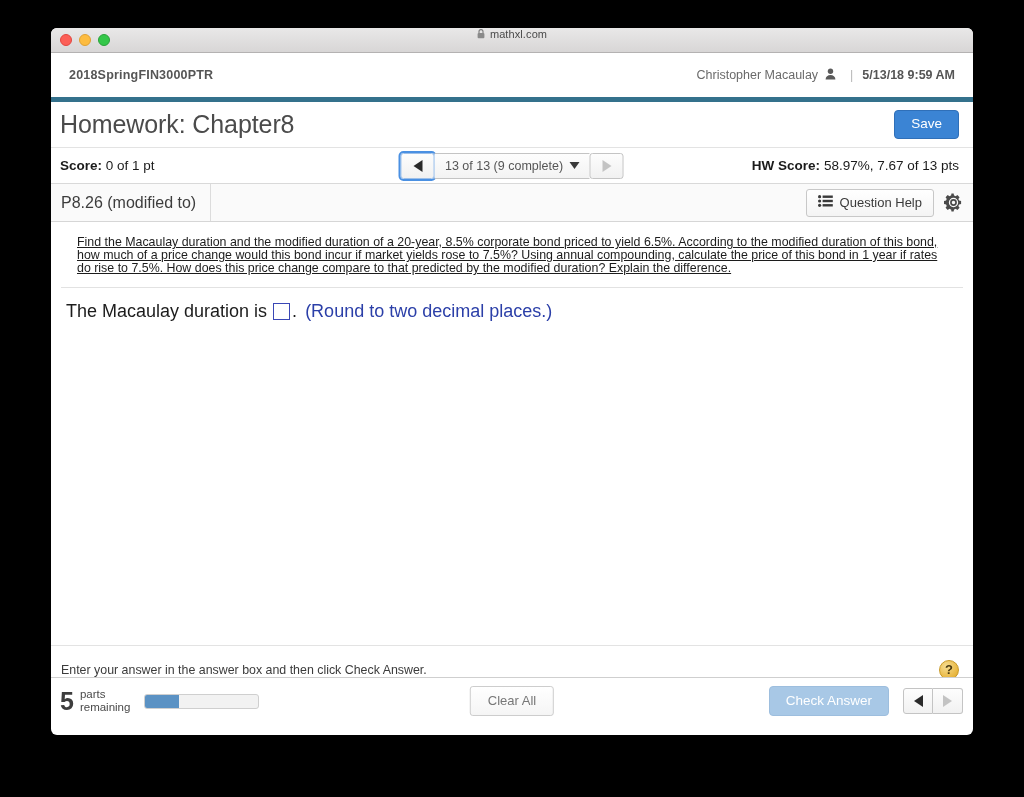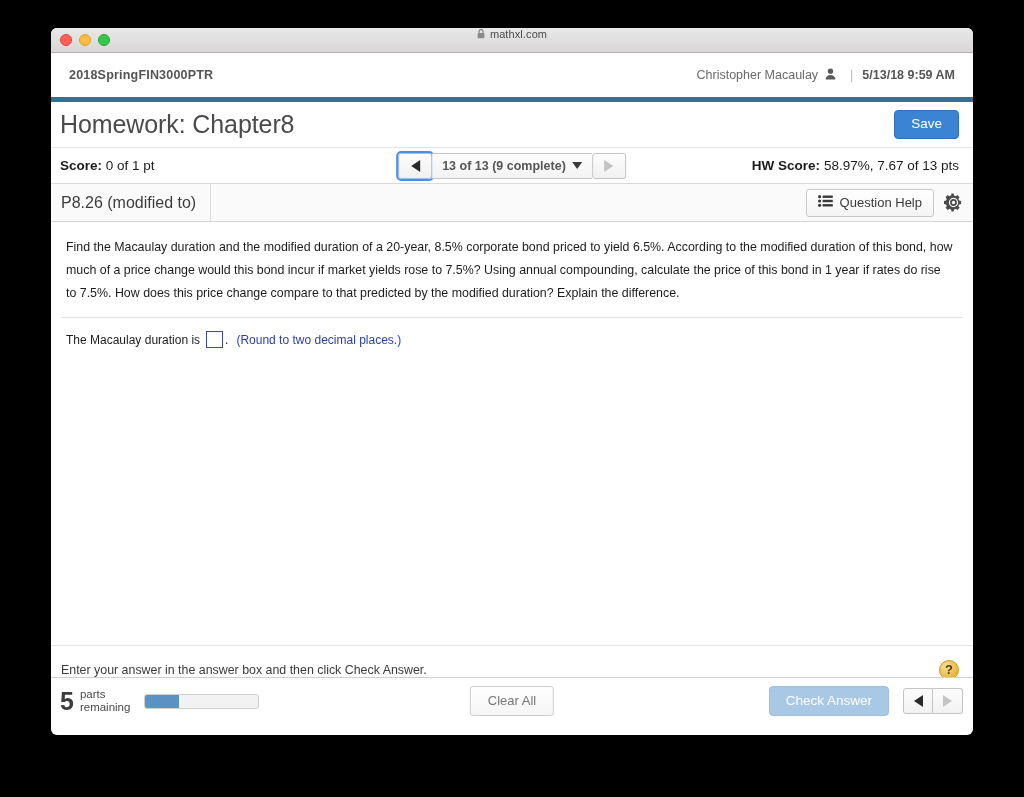--- a/index.html
+++ b/index.html
@@ -100,21 +100,21 @@
   .pg-btn.focused { outline: 2px solid #4a90e2; outline-offset: 0px; border-color: #9dbfe8;}
   .pg-btn.disabled { cursor: default; }
   .tri-left { width: 0; height: 0; border-top: 6px solid transparent; border-bottom: 6px solid transparent; border-right: 9px solid #2a2a2a; }
   .tri-right { width: 0; height: 0; border-top: 6px solid transparent; border-bottom: 6px solid transparent; border-left: 9px solid #2a2a2a; }
   .tri-right.dim { border-left-color: #c3c3c3; }
   .pg-select {
     height: 26px; min-width: 155px;
     background: linear-gradient(#fdfdfd,#f3f3f3);
     border: 1px solid #c4c4c4; border-left: none; border-right: none;
     display: flex; align-items: center; justify-content: center; gap: 6px;
-    font-size: 12.5px; color: #565656; padding: 0 10px; cursor: pointer; font-weight: bold;
+    font-size: 12.5px; color: #565656; padding: 0 10px; cursor: pointer;
   }
   .caret { width: 0; height: 0; border-left: 5px solid transparent; border-right: 5px solid transparent; border-top: 7px solid #3a3a3a; }
   .hw-score { margin-left: auto; font-size: 13.5px; color: #1b1b1b; }
   .hw-score b { font-weight: bold; }
   
   .prob-row {
     height: 38px; display: flex; align-items: center;
     background: #fafafa;
     border-bottom: 1px solid #d6d6d6;
     padding-right: 10px;
@@ -135,27 +135,27 @@
   .list-icon { display: inline-block; }
   .gear-btn { margin-left: 10px; cursor: pointer; display: flex; align-items: center; }
   
   .content {
     position: relative;
     height: 423px;
     background: #fff;
     padding: 14px 0 0 0;
   }
   .q-text {
-    font-size: 12.4px; line-height: 23px; color: #1c1c1c;
-    padding: 0 20px 0 15px; margin: 0 0 12px 0;
+    font-size: 12.4px; line-height: 13px; color: #1c1c1c;
+    padding: 0 20px 0 26px; margin: 0 0 12px 0; text-decoration: underline;
   }
   .divider { height: 1px; background: #e2e2e2; margin: 0 10px; }
   .answer-line {
     display: flex; align-items: center;
-    font-size: 12px; color: #1c1c1c;
+    font-size: 18px; color: #1c1c1c;
     padding: 13px 15px 0 15px;
   }
   .answer-box {
     width: 17px; height: 17px;
     border: 1px solid #3a47b5; background: #fff;
     margin: 0 2px 0 6px; display: inline-block; cursor: text;
   }
   .round-hint { color: #2b3fa8; margin-left: 8px; }
   
   .enter-strip {

